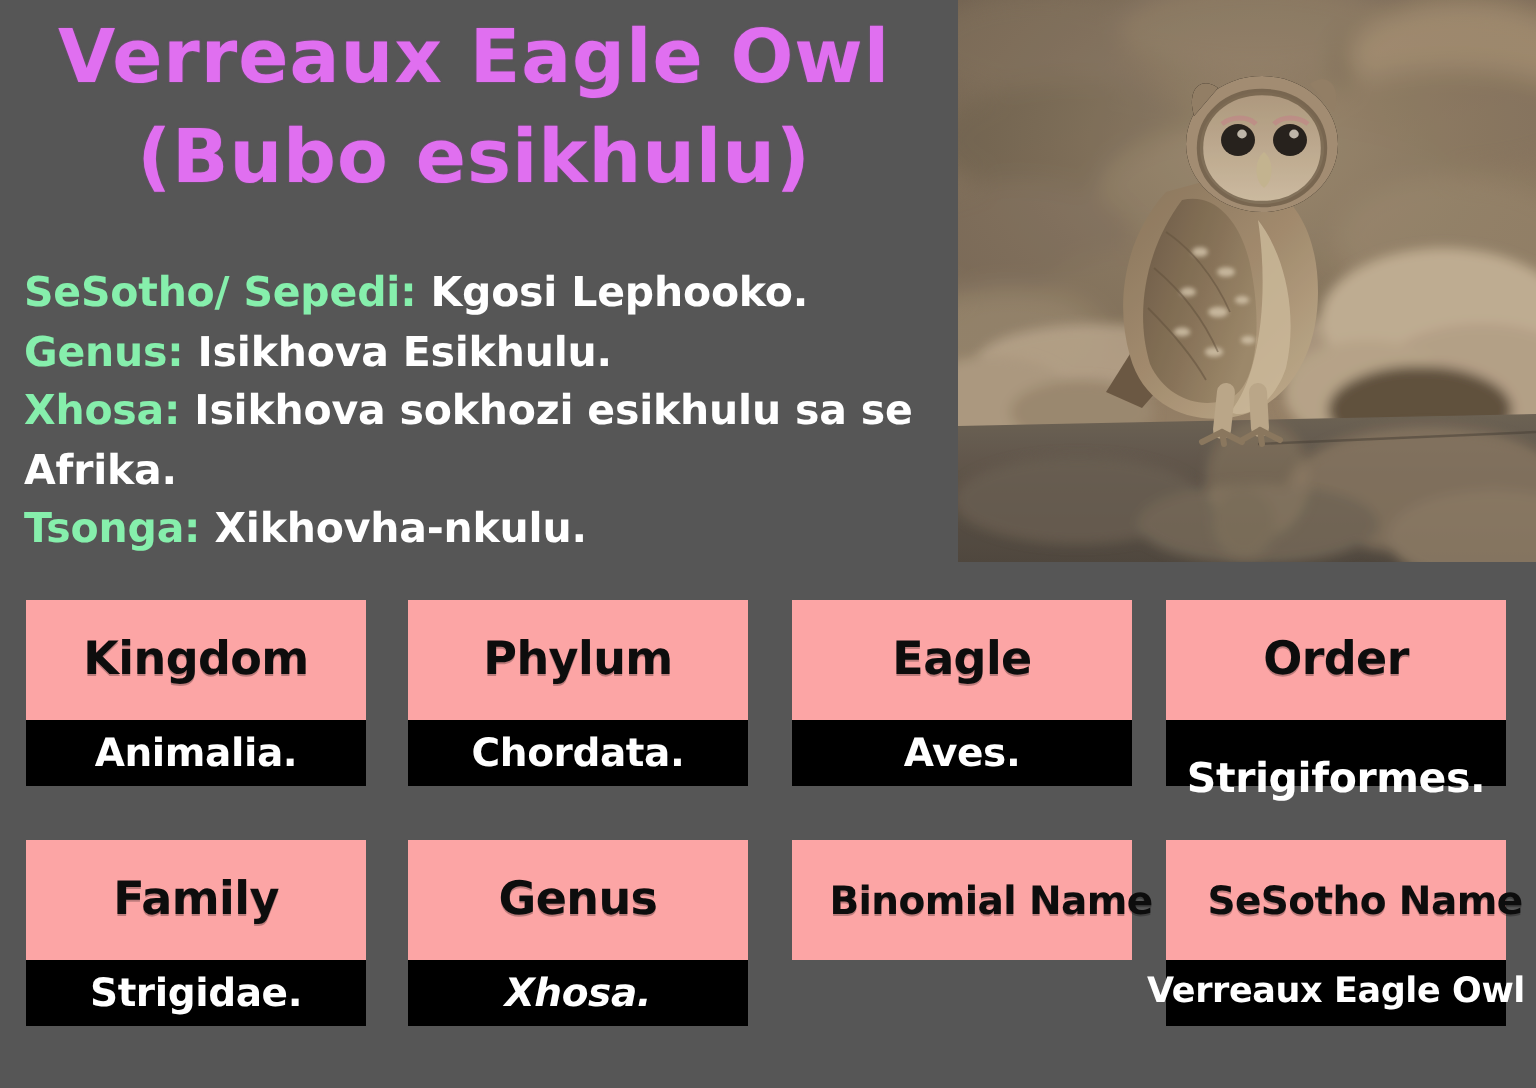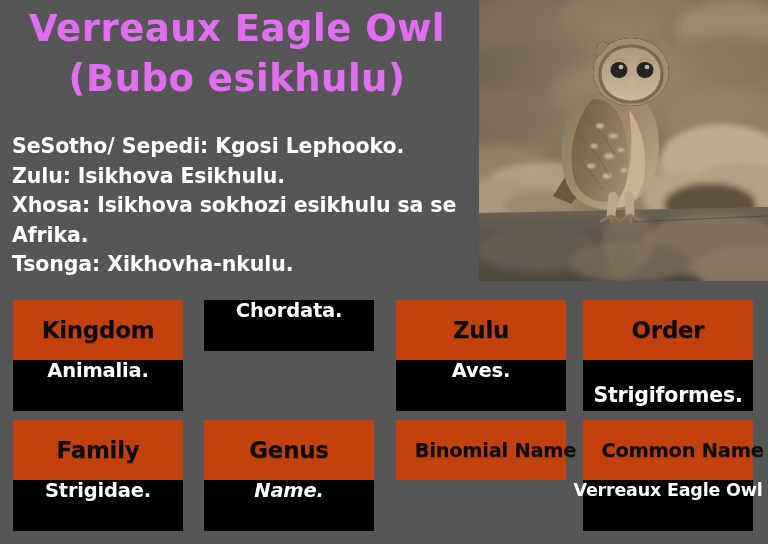--- a/index.html
+++ b/index.html
@@ -56,61 +56,61 @@
     top: 132px;
     width: 462px;
   }
   .name-row {
     font-size: 20.5px;
     line-height: 29.5px;
     font-weight: 700;
     color: #ffffff;
     letter-spacing: -0.1px;
   }
-  .lang-label { color: #ffffff; font-weight: 700; }
+  .lang-label { color: #86efac; font-weight: 700; }
   .lang-value { color: #ffffff; font-weight: 700; text-align: center; }
 
   
   .taxo-card {
     position: absolute;
     width: 170px;
     height: 93px;
   }
   .taxo-card.r1 { top: 300px; }
   .taxo-card.r2 { top: 420px; }
   .taxo-card.c1 { left: 13px; }
   .taxo-card.c2 { left: 204px; }
   .taxo-card.c3 { left: 396px; }
   .taxo-card.c4 { left: 583px; border-radius: 14px; }
 
   .taxo-head {
     height: 60px;
-    background: #c2410c;
+    background: #fca5a5;
     display: flex;
     align-items: center;
     justify-content: center;
     box-sizing: border-box;
   }
   .taxo-head-text {
     color: #0d0d0d;
     font-family: "DejaVu Sans", sans-serif;
     font-weight: 700;
     font-size: 23px;
     line-height: 25px;
     letter-spacing: -0.3px;
     white-space: nowrap;
     text-shadow: 0 1px 0 rgba(0,0,0,.25);
   }
   .taxo-head-text.shrink { font-size: 19.5px; margin-left: 29px; }
 
   .taxo-value {
-    height: 51px;
+    height: 33px;
     background: #000000;
     display: flex;
-    align-items: flex-start;
+    align-items: center;
     justify-content: center;
     box-sizing: border-box;
   }
   .taxo-value-text {
     color: #ffffff;
     font-family: "DejaVu Sans", sans-serif;
     font-weight: 700;
     font-size: 19.5px;
     line-height: 21px;
     letter-spacing: -0.2px;
@@ -302,21 +302,21 @@
     <div class="title-line">Verreaux Eagle Owl</div>
     <div class="title-line">(Bubo esikhulu)</div>
   </div>
 
   <div class="names-block">
     <div class="name-row">
       <span class="lang-label">SeSotho/ Sepedi:</span>
       <span class="lang-value">Kgosi Lephooko.</span>
     </div>
     <div class="name-row">
-      <span class="lang-label">Zulu:</span>
+      <span class="lang-label">Genus:</span>
       <span class="lang-value">Isikhova Esikhulu.</span>
     </div>
     <div class="name-row">
       <span class="lang-label">Xhosa:</span>
       <span class="lang-value">Isikhova sokhozi esikhulu sa se Afrika.</span>
     </div>
     <div class="name-row">
       <span class="lang-label">Tsonga:</span>
       <span class="lang-value">Xikhovha-nkulu.</span>
     </div>
@@ -325,28 +325,31 @@
   <div class="taxo-card r1 c1">
     <div class="taxo-head">
       <span class="taxo-head-text">Kingdom</span>
     </div>
     <div class="taxo-value">
       <span class="taxo-value-text">Animalia.</span>
     </div>
   </div>
 
   <div class="taxo-card r1 c2">
+    <div class="taxo-head">
+      <span class="taxo-head-text">Phylum</span>
+    </div>
     <div class="taxo-value">
       <span class="taxo-value-text">Chordata.</span>
     </div>
   </div>
 
   <div class="taxo-card r1 c3">
     <div class="taxo-head">
-      <span class="taxo-head-text">Zulu</span>
+      <span class="taxo-head-text">Eagle</span>
     </div>
     <div class="taxo-value">
       <span class="taxo-value-text">Aves.</span>
     </div>
   </div>
 
   <div class="taxo-card r1 c4">
     <div class="taxo-head">
       <span class="taxo-head-text">Order</span>
     </div>
@@ -362,32 +365,32 @@
     <div class="taxo-value">
       <span class="taxo-value-text">Strigidae.</span>
     </div>
   </div>
 
   <div class="taxo-card r2 c2">
     <div class="taxo-head">
       <span class="taxo-head-text">Genus</span>
     </div>
     <div class="taxo-value">
-      <span class="taxo-value-text italic">Name.</span>
+      <span class="taxo-value-text italic">Xhosa.</span>
     </div>
   </div>
 
   <div class="taxo-card r2 c3">
     <div class="taxo-head">
       <span class="taxo-head-text shrink">Binomial Name</span>
     </div>
   </div>
 
   <div class="taxo-card r2 c4">
     <div class="taxo-head">
-      <span class="taxo-head-text shrink">Common Name</span>
+      <span class="taxo-head-text shrink">SeSotho Name</span>
     </div>
     <div class="taxo-value">
       <span class="taxo-value-text tight">Verreaux Eagle Owl</span>
     </div>
   </div>
 
 </div>
 
 </body></html>

